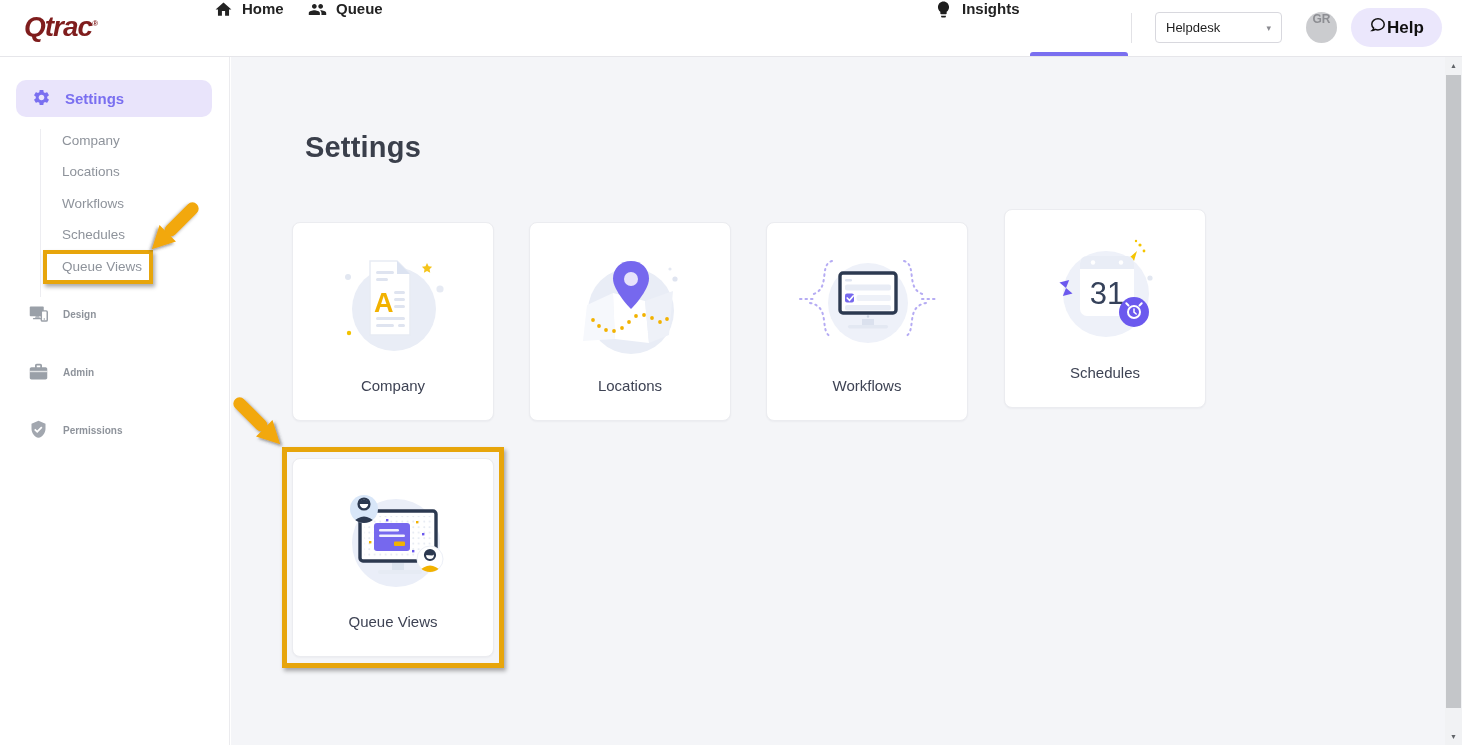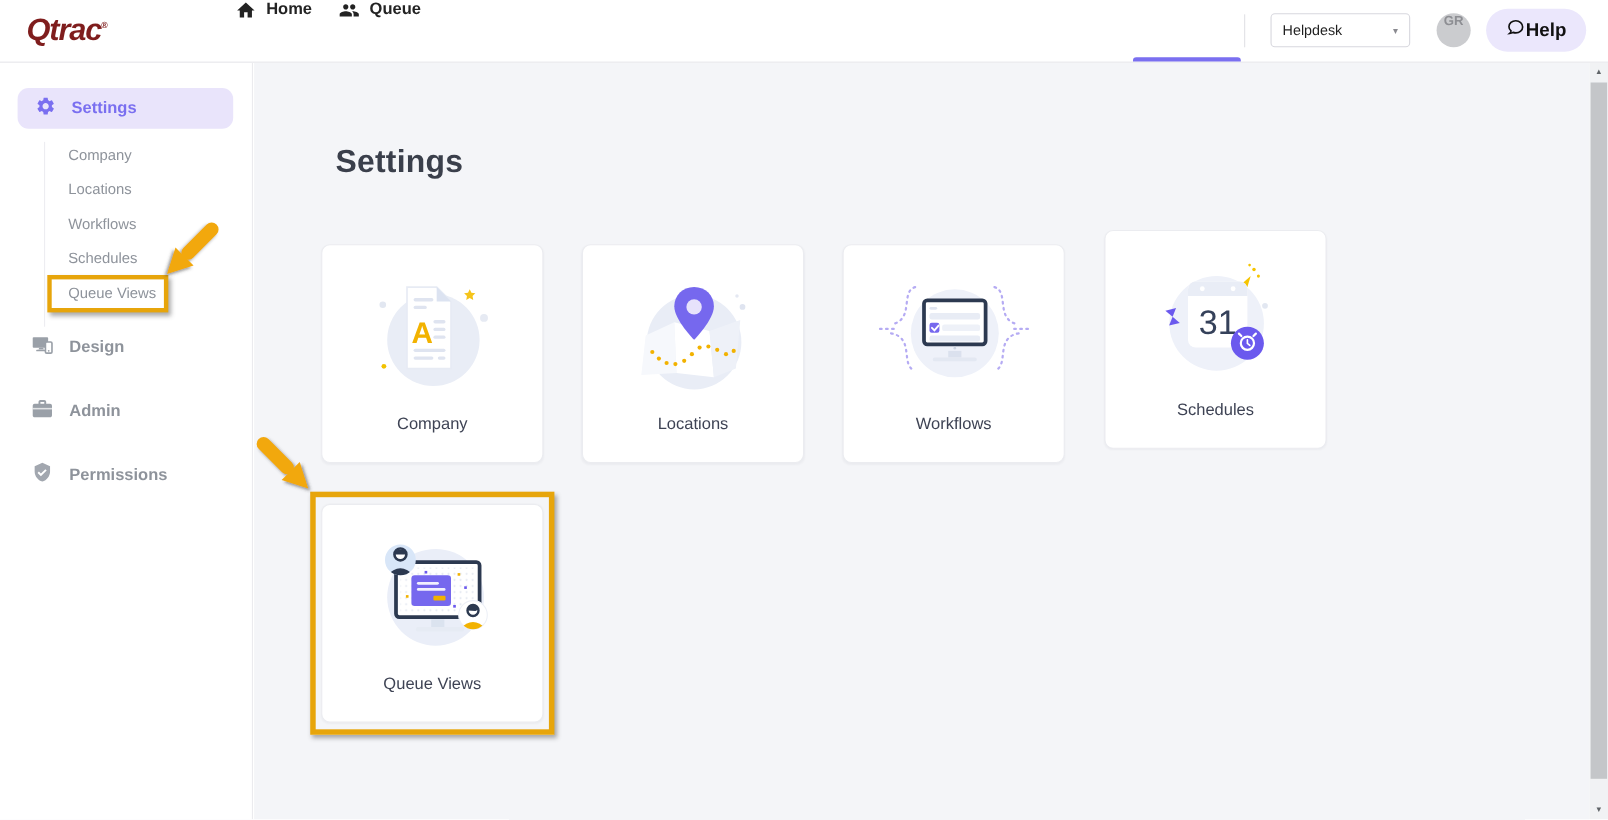--- a/index.html
+++ b/index.html
@@ -34,21 +34,21 @@
   
   .sidebar{position:absolute;top:57px;left:0;width:230px;height:688px;background:#fff;
            border-right:1px solid #ebebee;z-index:5}
   .settings-pill{position:absolute;left:16px;top:23px;width:196px;height:37px;border-radius:10px;
                  background:#E9E4FB;display:flex;align-items:center;gap:14px;padding-left:16px;
                  color:#7A6FF0;font-size:15px;font-weight:700;cursor:pointer}
   .settings-pill svg{width:19px;height:19px}
   .side-guide{position:absolute;left:40px;top:72px;width:1px;height:168px;background:#ededf1}
   .sub-item{position:absolute;left:62px;font-size:13.5px;color:#8e939b;cursor:pointer;white-space:nowrap}
   .side-item{position:absolute;left:28px;display:flex;align-items:center;gap:14px;
-             color:#8e939b;font-size:15px;font-weight:700;cursor:pointer}
+             color:#8e939b;font-size:10px;font-weight:700;cursor:pointer}
   .side-item svg{width:21px;height:21px}
   
   .content{position:absolute;top:57px;left:231px;width:1214px;height:688px;background:#F4F5F8}
   .page-title{position:absolute;left:74px;top:74px;font-size:29px;color:#3a3f4b;letter-spacing:.2px}
   .card{position:absolute;width:202px;height:199px;background:#fff;border:1px solid #ebecf0;
         border-radius:8px;box-shadow:0 1px 2px rgba(20,24,40,.04);cursor:pointer}
   .card .illus{position:absolute;left:31px;top:12px;width:140px;height:140px}
   .card-label{position:absolute;left:0;bottom:26px;width:100%;text-align:center;
               font-size:15px;color:#3e4354}
   
@@ -94,20 +94,28 @@
 
     <div class="nav-item" style="left:308px">
       <span class="ic">
         <svg viewBox="0 0 24 24">
             <path fill="#232323" d="M16 11c1.66 0 2.99-1.34 2.99-3S17.66 5 16 5c-1.66 0-3 1.34-3 3s1.34 3 3 3zm-8 0c1.66 0 2.99-1.34 2.99-3S9.66 5 8 5C6.34 5 5 6.34 5 8s1.34 3 3 3zm0 2c-2.33 0-7 1.17-7 3.5V19h14v-2.5c0-2.33-4.67-3.5-7-3.5zm8 0c-.29 0-.62.02-.97.05 1.16.84 1.97 1.97 1.97 3.45V19h6v-2.5c0-2.33-4.67-3.5-7-3.5z"></path>
           </svg>
       </span>
       <span>Queue</span>
     </div>
 
+    <div class="nav-item" style="left:934px">
+      <span class="ic">
+        <svg viewBox="0 0 24 24">
+            <path fill="#1e1e1e" d="M9 21c0 .55.45 1 1 1h4c.55 0 1-.45 1-1v-1H9v1zm3-19C8.14 2 5 5.14 5 9c0 2.38 1.19 4.47 3 5.74V17c0 .55.45 1 1 1h6c.55 0 1-.45 1-1v-2.26c1.81-1.27 3-3.36 3-5.74 0-3.86-3.14-7-7-7z"></path>
+          </svg>
+      </span>
+      <span>Insights</span>
+    </div>
 
     <div class="manage-underline"></div>
 
     <div class="hdr-divider"></div>
 
     <div class="helpdesk">
       <span>Helpdesk</span>
       <span class="caret">▾</span>
     </div>
 

